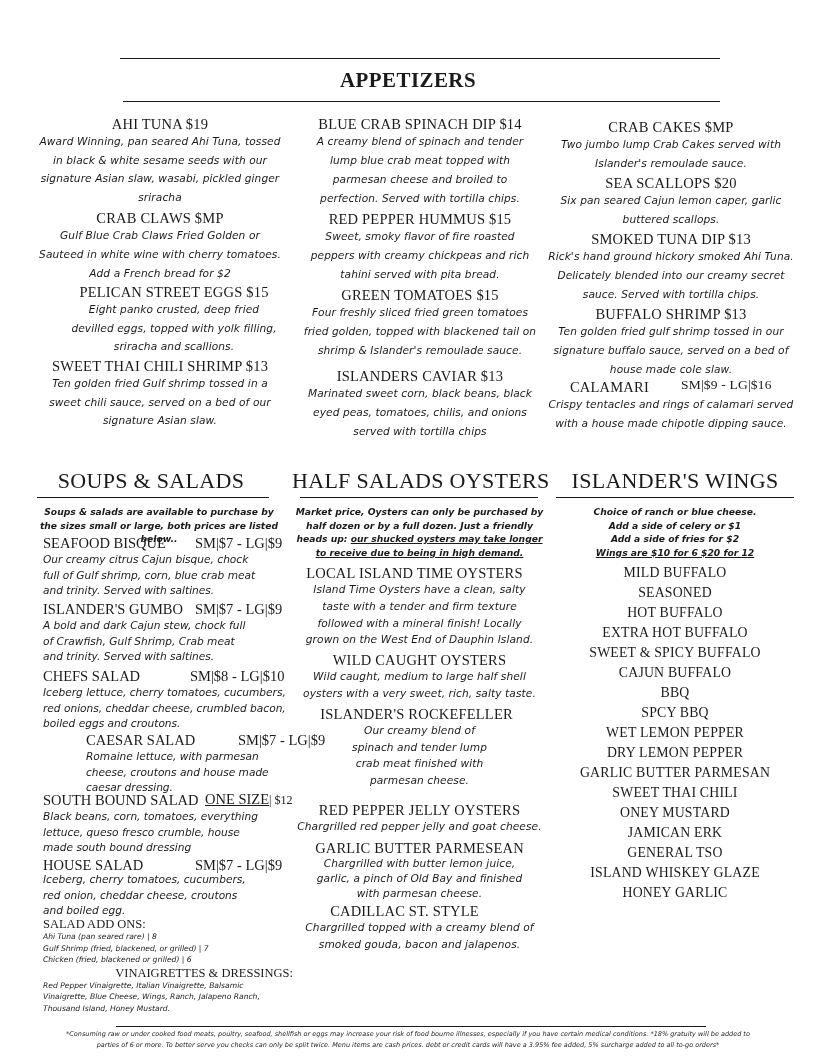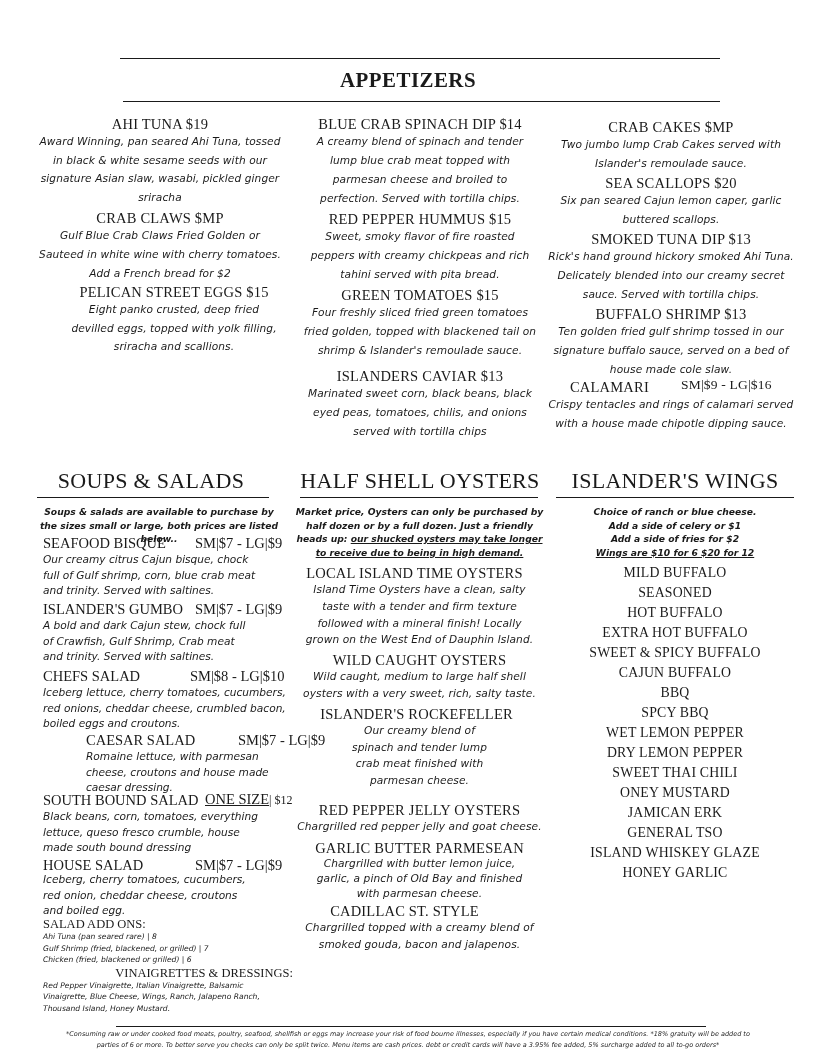--- a/index.html
+++ b/index.html
@@ -40,20 +40,24 @@
     <div class="item-desc" style="line-height:18.6px;">Award Winning, pan seared Ahi Tuna, tossed in black &amp; white sesame seeds with our signature Asian slaw, wasabi, pickled ginger sriracha</div>
   </div>
   <div style="margin-top:4px;">
     <div class="item-name">CRAB CLAWS $MP</div>
     <div class="item-desc" style="line-height:18.6px;">Gulf Blue Crab Claws Fried Golden or Sauteed in white wine with cherry tomatoes.  Add a French bread for $2</div>
   </div>
   <div style="margin-top:2px;margin-left:28px;">
     <div class="item-name">PELICAN STREET EGGS $15</div>
     <div class="item-desc" style="line-height:18.4px;">Eight panko crusted, deep fried devilled eggs, topped with yolk filling, sriracha and scallions.</div>
   </div>
+  <div style="margin-top:3px;">
+    <div class="item-name">SWEET THAI CHILI SHRIMP $13</div>
+    <div class="item-desc" style="line-height:18.4px;">Ten golden fried Gulf shrimp tossed in a sweet chili sauce, served on a bed of our signature Asian slaw.</div>
+  </div>
 </div>
 
 <div class="col" style="left:302px; width:236px; top:116px;">
   <div>
     <div class="item-name">BLUE CRAB SPINACH DIP $14</div>
     <div class="item-desc">A creamy blend of spinach and tender lump blue crab meat topped with parmesan cheese and broiled to perfection. Served with tortilla chips.</div>
   </div>
   <div style="margin-top:3px;">
     <div class="item-name">RED PEPPER HUMMUS $15</div>
     <div class="item-desc">Sweet, smoky flavor of fire roasted peppers with creamy chickpeas and rich tahini served with pita bread.</div>
@@ -88,21 +92,21 @@
   <div style="position:relative; height:16px;">
     <span class="item-name" style="position:absolute; left:22px; top:0;">CALAMARI</span>
     <span class="item-name" style="position:absolute; left:133px; top:-2px; font-size:13.5px;">SM|$9 - LG|$16</span>
   </div>
   <div class="item-desc">Crispy tentacles and rings of calamari served with a house made chipotle dipping sauce.</div>
 </div>
 
 <div class="sec-title" style="left:30px; width:242px; top:468px;">SOUPS &amp; SALADS</div>
 <div class="rule" style="left:37px; top:497px; width:232px;"></div>
 
-<div class="sec-title" style="left:292px; width:256px; top:468px;">HALF SHELL OYSTERS</div>
+<div class="sec-title" style="left:292px; width:256px; top:468px;">HALF SALADS OYSTERS</div>
 <div class="rule" style="left:300px; top:497px; width:238px;"></div>
 
 <div class="sec-title" style="left:555px; width:240px; top:468px;">ISLANDER'S WINGS</div>
 <div class="rule" style="left:556px; top:497px; width:238px;"></div>
 
 <div class="note abs" style="left:36px; width:246px; top:505px;">Soups &amp; salads are available to purchase by the sizes small or large, both prices are listed below..</div>
 
 <div class="soup-row" style="top:535px;">
   <div class="soup-name">SEAFOOD BISQUE</div>
   <div class="soup-price" style="left:152px; top:0;">SM|$7 - LG|$9</div>
@@ -192,20 +196,21 @@
   <div class="wing">MILD BUFFALO</div>
   <div class="wing">SEASONED</div>
   <div class="wing">HOT BUFFALO</div>
   <div class="wing">EXTRA HOT BUFFALO</div>
   <div class="wing">SWEET &amp; SPICY BUFFALO</div>
   <div class="wing">CAJUN BUFFALO</div>
   <div class="wing">BBQ</div>
   <div class="wing">SPCY BBQ</div>
   <div class="wing">WET LEMON PEPPER</div>
   <div class="wing">DRY LEMON PEPPER</div>
+  <div class="wing">GARLIC BUTTER PARMESAN</div>
   <div class="wing">SWEET THAI CHILI</div>
   <div class="wing">ONEY MUSTARD</div>
   <div class="wing">JAMICAN ERK</div>
   <div class="wing">GENERAL TSO</div>
   <div class="wing">ISLAND WHISKEY GLAZE</div>
   <div class="wing">HONEY GARLIC</div>
 </div>
 
 <div class="rule" style="left:116px; top:1026px; width:590px;"></div>
 <div class="footer">

